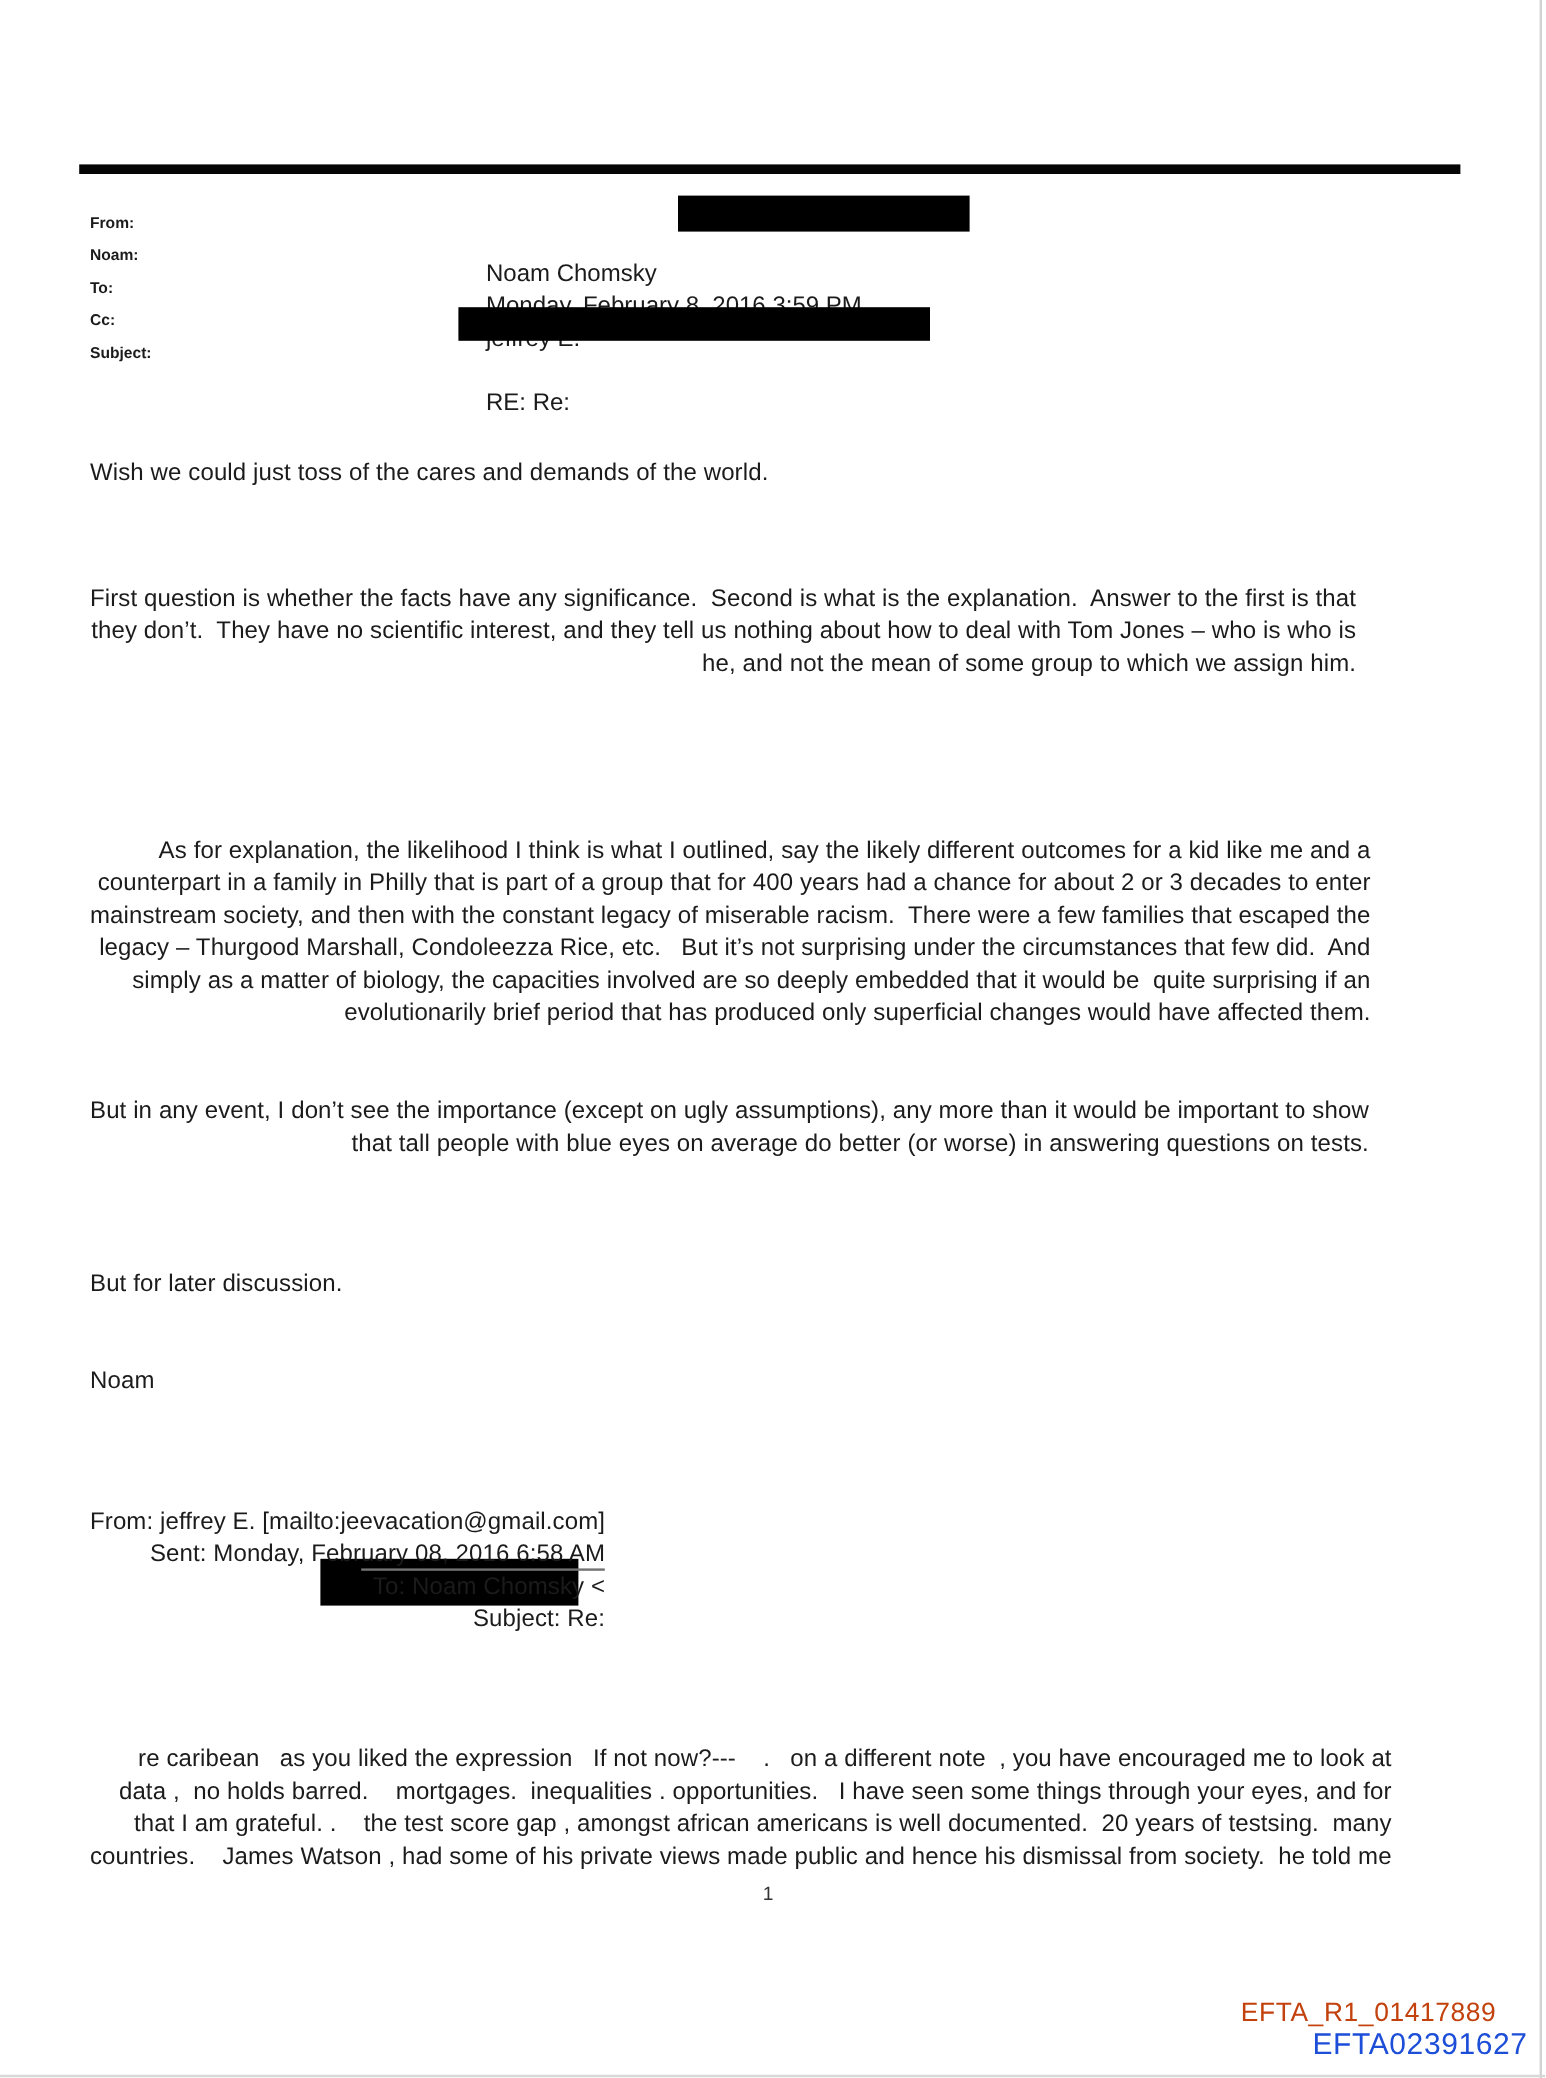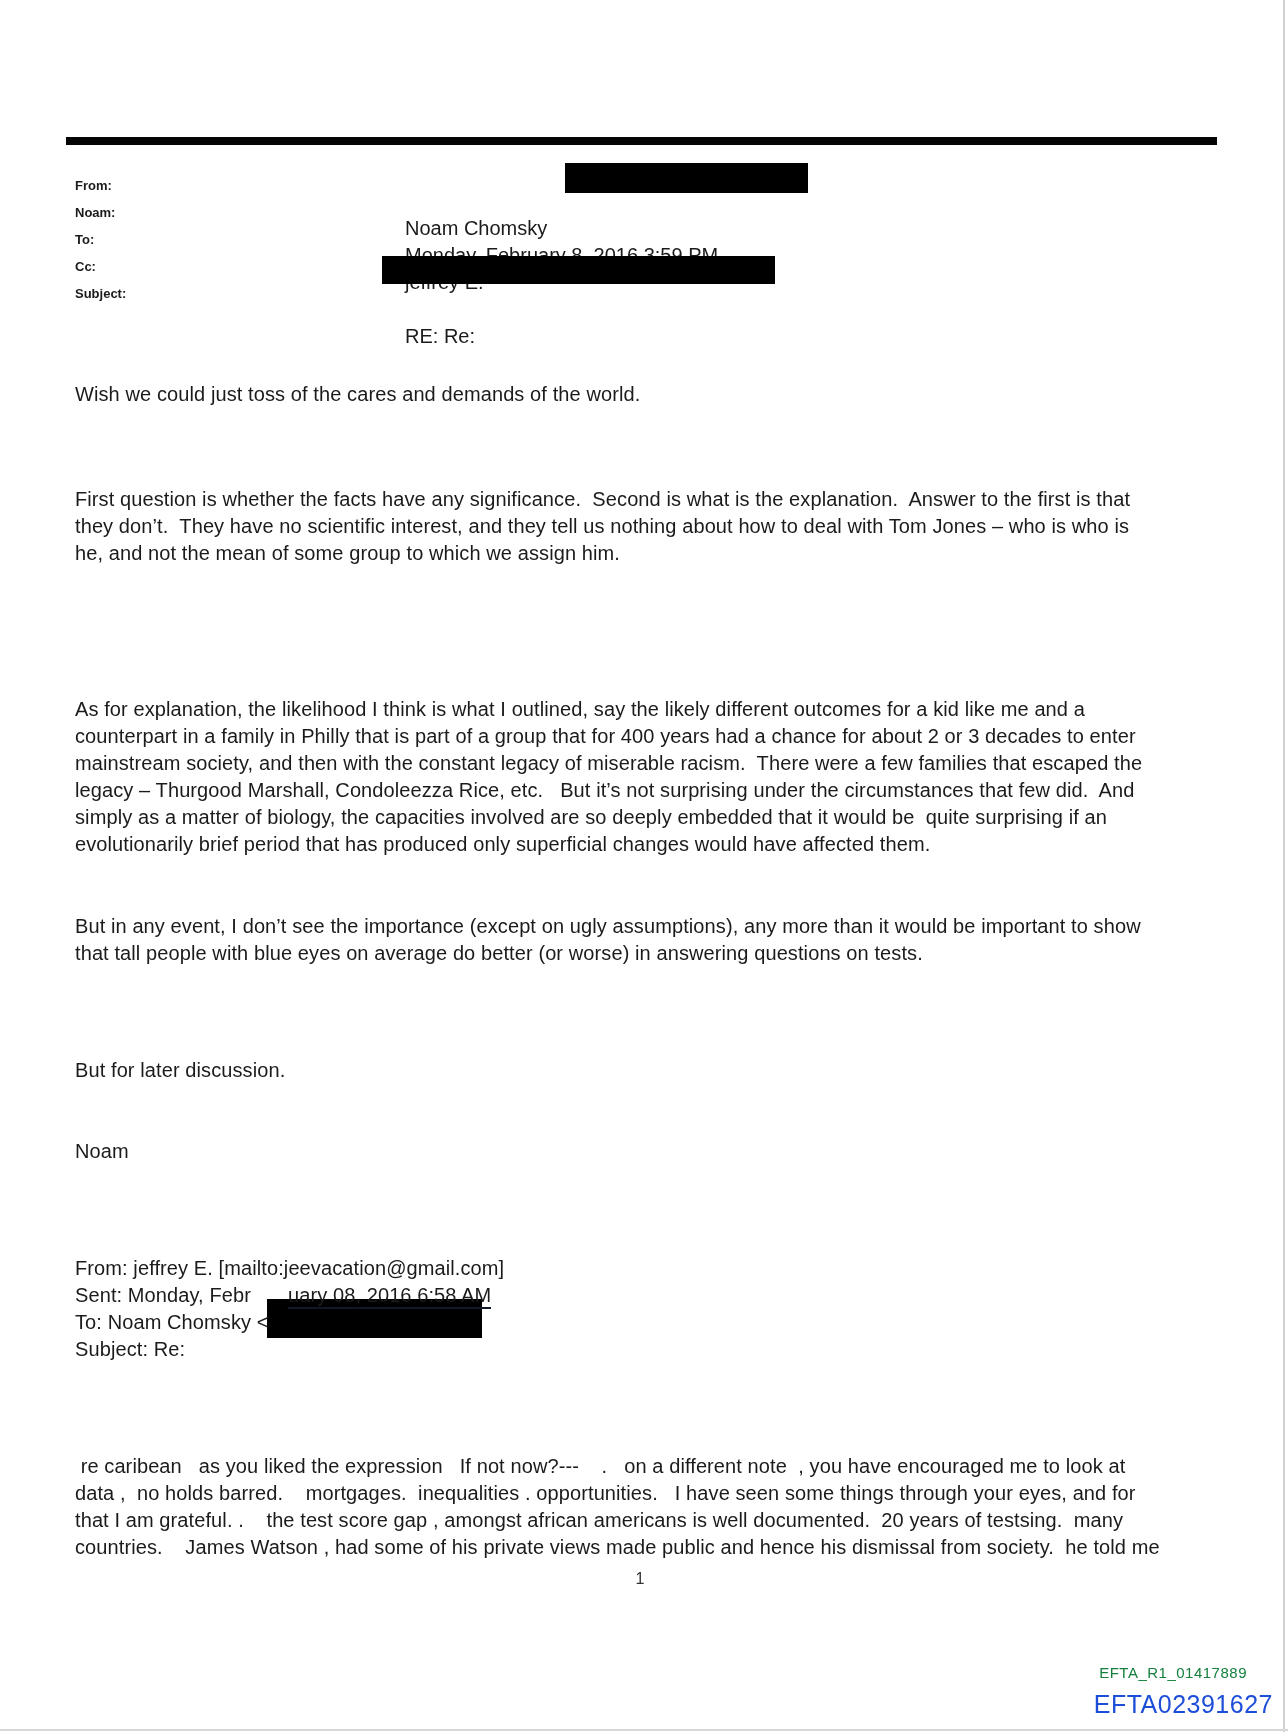--- a/index.html
+++ b/index.html
@@ -11,24 +11,24 @@
     color:#1b1b1b;
     overflow:hidden;
   }
   .edge-right{position:absolute;top:0;left:1283px;width:2px;height:1732px;background:#d2d2d2;}
   .edge-bottom{position:absolute;left:0;top:1729px;width:1288px;height:2px;background:#d8d8d8;}
   .top-rule{position:absolute;left:66px;top:137px;width:1151px;height:8px;background:#050505;}
   .hdr-label{position:absolute;left:75px;font-size:13px;font-weight:bold;line-height:27px;white-space:pre;}
   .hdr-value{position:absolute;left:405px;font-size:20px;line-height:27px;white-space:pre;margin-top:43px;}
   .redaction{position:absolute;background:#000000;}
   .para{position:absolute;left:75px;}
-  .line{font-size:20px;line-height:27px;letter-spacing:0.1px;white-space:pre;}
-  .u-seg{border-bottom:2px solid #0f172a;padding-bottom:1px;margin-left:37px;}
+  .line{font-size:20px;line-height:27px;letter-spacing:0.1px;white-space:pre;text-align:right;}
+  .u-seg{border-bottom:2px solid #737373;padding-bottom:1px;}
   .page-num{position:absolute;left:560px;width:160px;top:1570px;text-align:center;font-size:16px;color:#333;}
-  .bates-small{position:absolute;right:41px;top:1664px;font-size:15px;color:#15803d;letter-spacing:0.5px;white-space:pre;}
+  .bates-small{position:absolute;right:41px;top:1664px;font-size:22px;color:#c2410c;letter-spacing:0.5px;white-space:pre;}
   .bates-large{position:absolute;right:15px;top:1690px;font-size:25px;color:#1d4ed8;letter-spacing:0.5px;white-space:pre;}
 </style>
 </head>
 <body>
 
 <div class="page">
 
   <div class="edge-right"></div>
   <div class="edge-bottom"></div>
 

